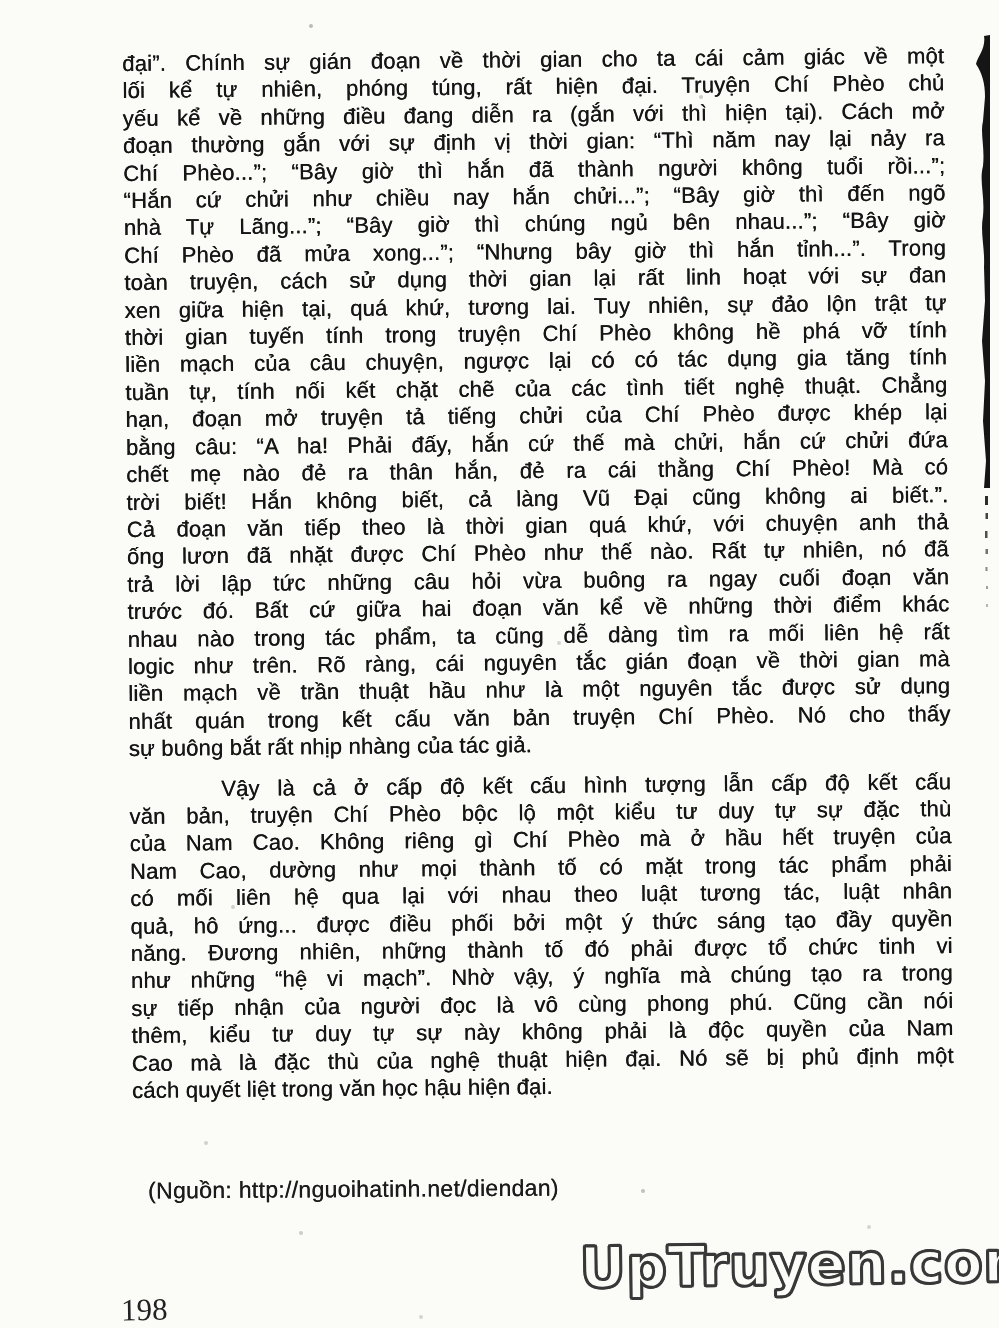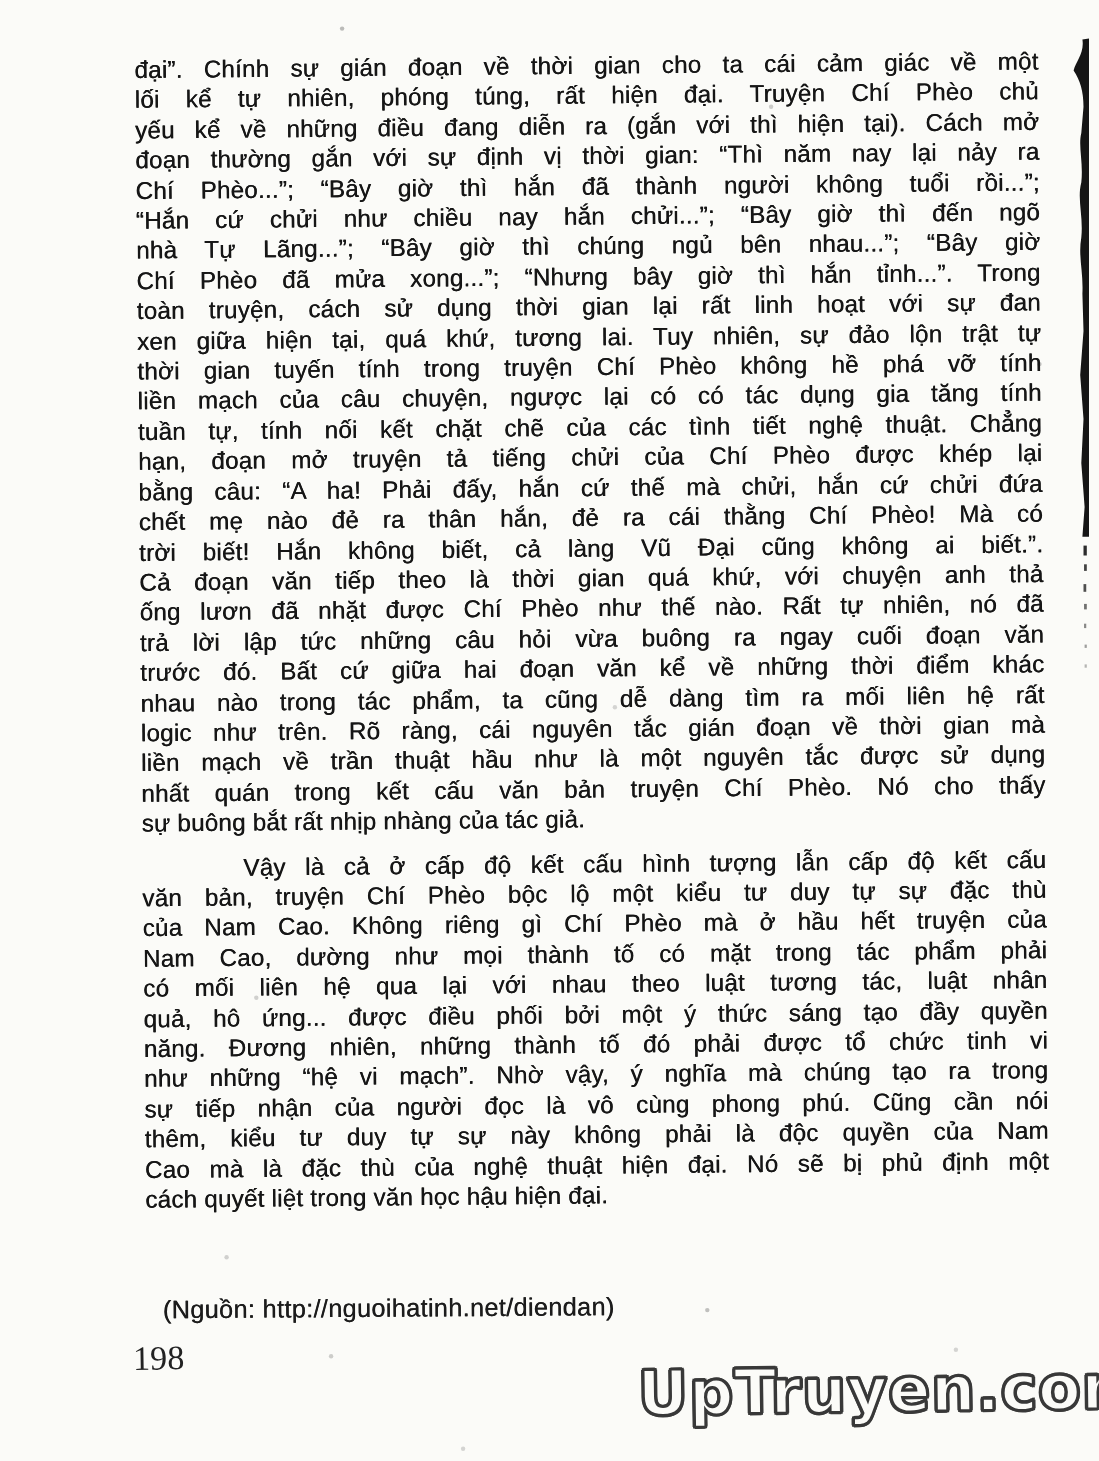--- a/index.html
+++ b/index.html
@@ -40,21 +40,21 @@
     position: absolute;
     left: 148px; top: 1176px;
     font-size: 23px;
     letter-spacing: 0.3px;
     color: #1c1c1c;
     text-shadow: 0.3px 0 0 #1c1c1c;
     transform: rotate(-0.4deg);
   }
   .page-number {
     position: absolute;
-    left: 121px; top: 1217px;
+    left: 121px; top: 1292px;
     font-family: "Liberation Serif", serif;
     font-size: 31px;
     color: #222;
     transform: rotate(-1deg);
   }
   .watermark {
     position: absolute;
     left: 580px; top: 1232px;
     font-family: "DejaVu Sans", sans-serif;
     font-weight: bold;

